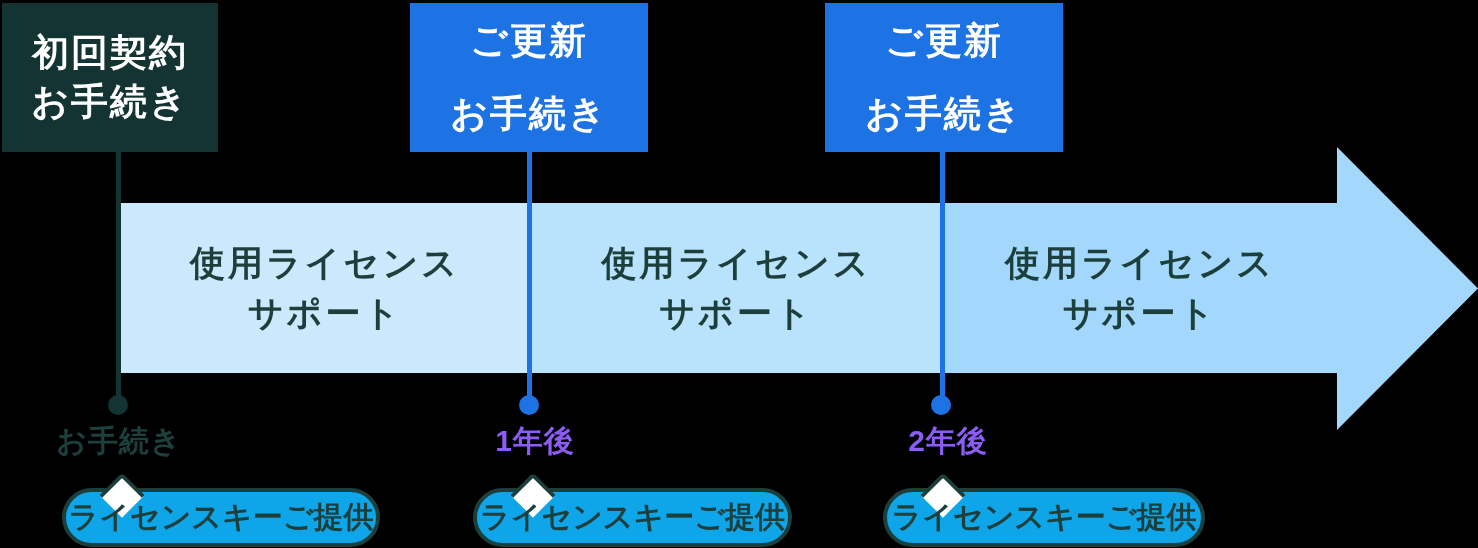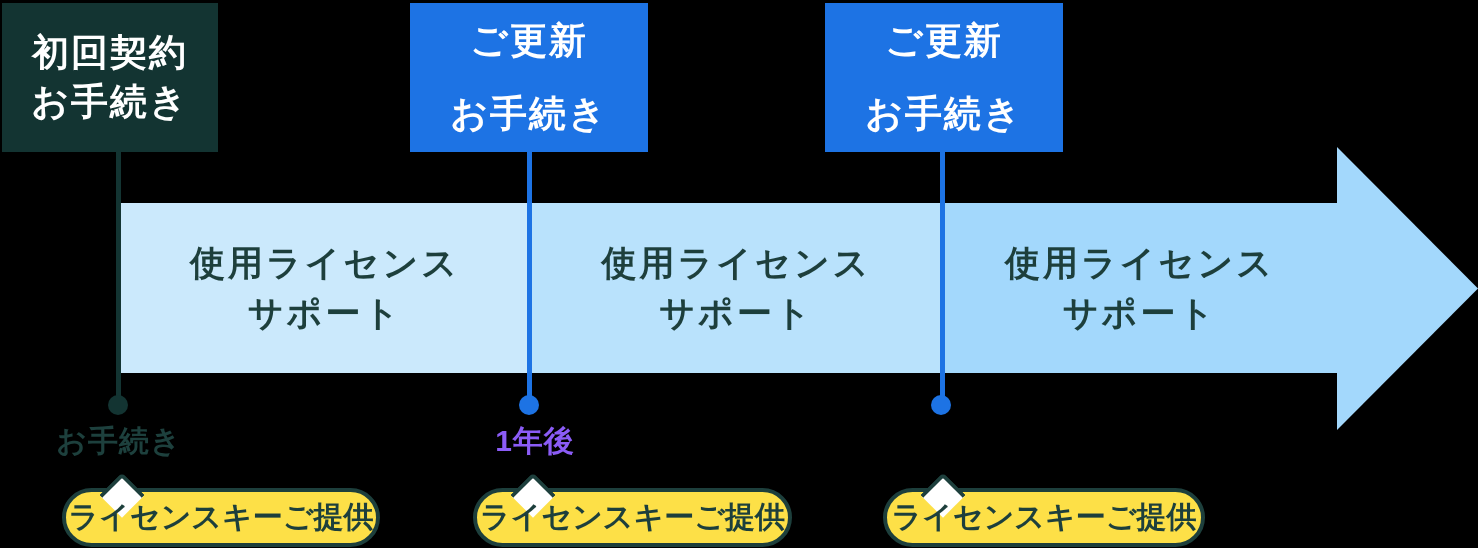--- a/index.html
+++ b/index.html
@@ -43,21 +43,21 @@
   
   .tlabel{position:absolute;top:421px;transform:translateX(-50%);font-size:30px;
           letter-spacing:1px;white-space:nowrap;}
   .tlabel-dark{color:#1d403d;}
   .tlabel-blue{color:#8b5cf6;}
   .t0{left:119px;}
   .t1{left:535px;}
   .t2{left:948px;}
   
   .bubble{position:absolute;top:488px;height:59px;box-sizing:border-box;
-          background:#fde047;border:4px solid #1d3f3c;border-radius:30px;
+          background:#0ea5e9;border:4px solid #1d3f3c;border-radius:30px;
           display:flex;align-items:center;justify-content:center;
           color:#1d3f3c;font-size:30px;letter-spacing:0px;white-space:nowrap;}
   .bub0{left:62px;width:318px;}
   .bub1{left:473px;width:319px;}
   .bub2{left:883px;width:322px;}
   .bubble .tail{position:absolute;left:40px;top:-13px;width:28px;height:28px;
           background:#fff;border-top:4px solid #1d3f3c;border-left:4px solid #1d3f3c;
           border-top-left-radius:5px;transform:rotate(45deg);}
   .bubble .txt{position:relative;z-index:1;}
 </style>
@@ -96,20 +96,21 @@
     <span>ご更新</span>
     <span>お手続き</span>
   </div>
 
   <div class="dot dot-dark dot0"></div>
   <div class="dot dot-blue dot1"></div>
   <div class="dot dot-blue dot2"></div>
 
   <div class="tlabel tlabel-dark t0">お手続き</div>
   <div class="tlabel tlabel-blue t1">1年後</div>
+  <div class="tlabel tlabel-blue t2">2年後</div>
 
   <div class="bubble bub0">
     <span class="tail"></span>
     <span class="txt">ライセンスキーご提供</span>
   </div>
   <div class="bubble bub1">
     <span class="tail"></span>
     <span class="txt">ライセンスキーご提供</span>
   </div>
   <div class="bubble bub2">

